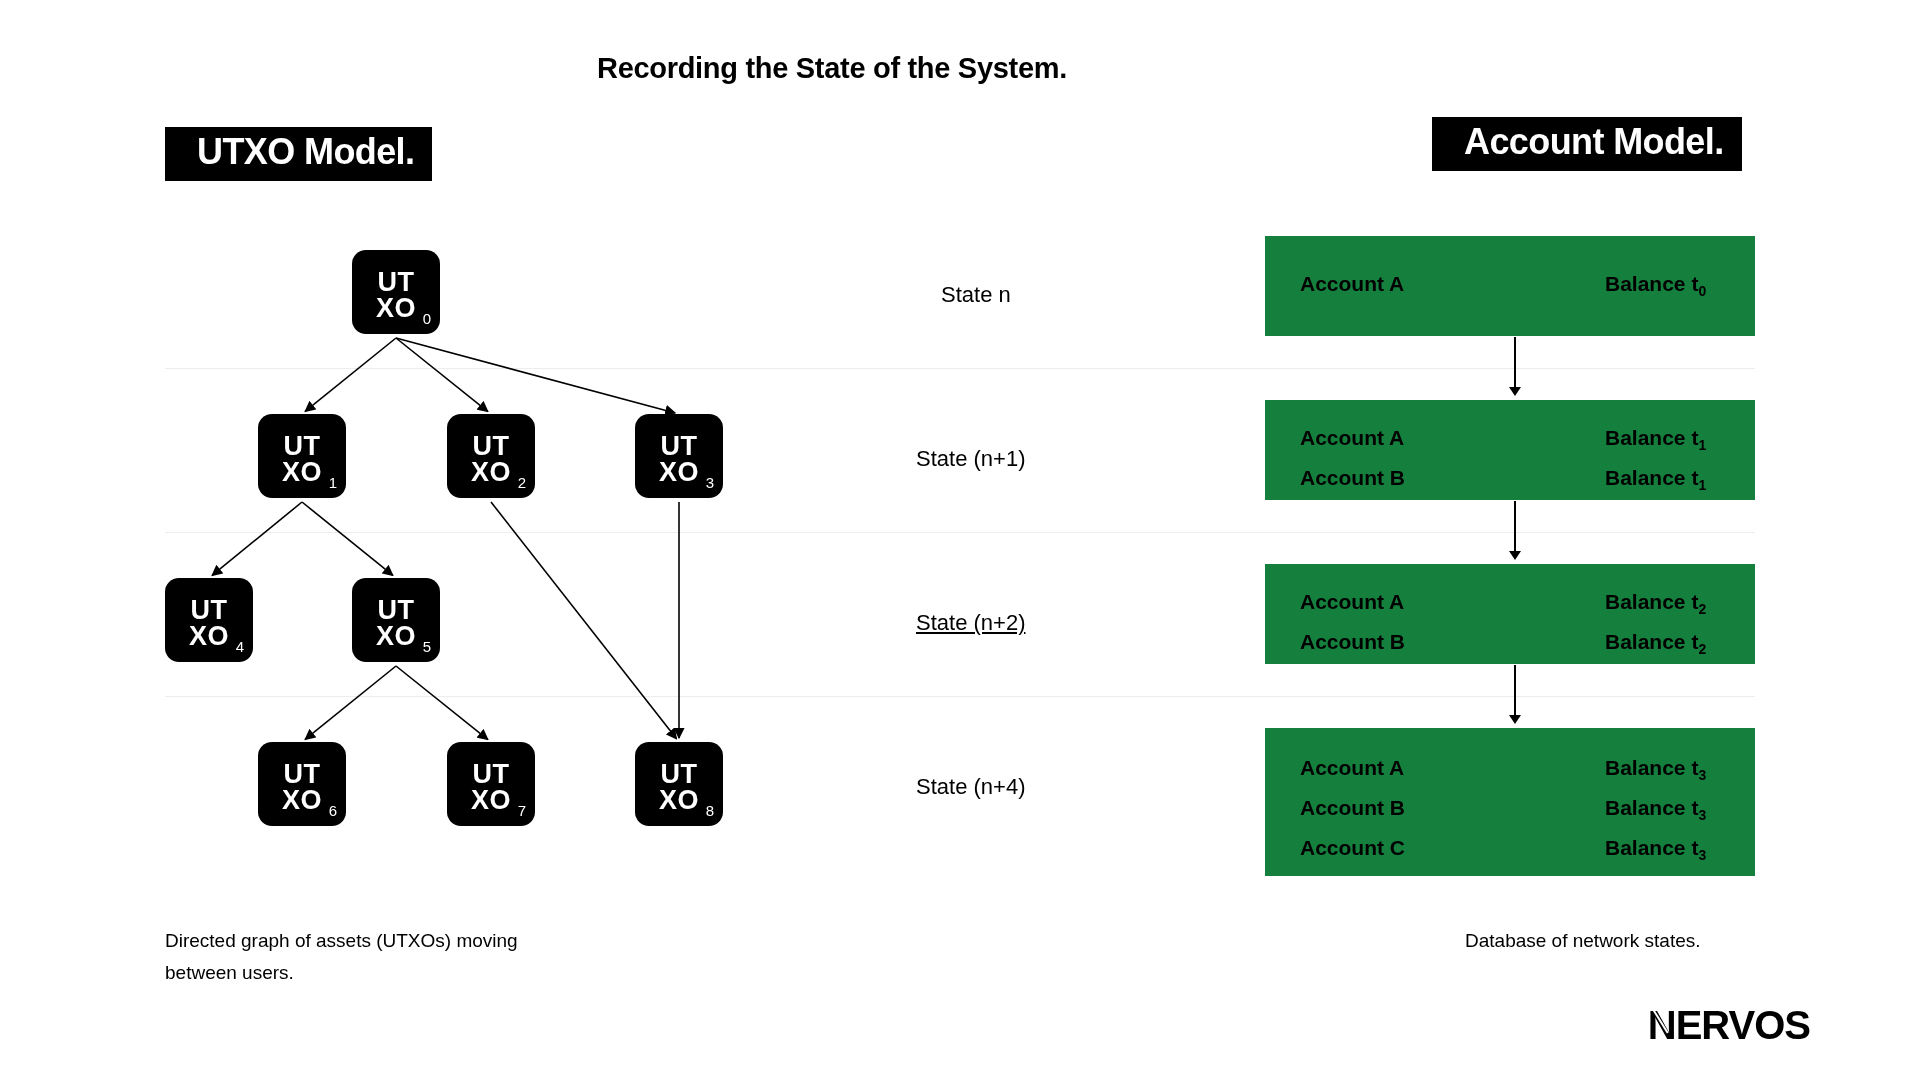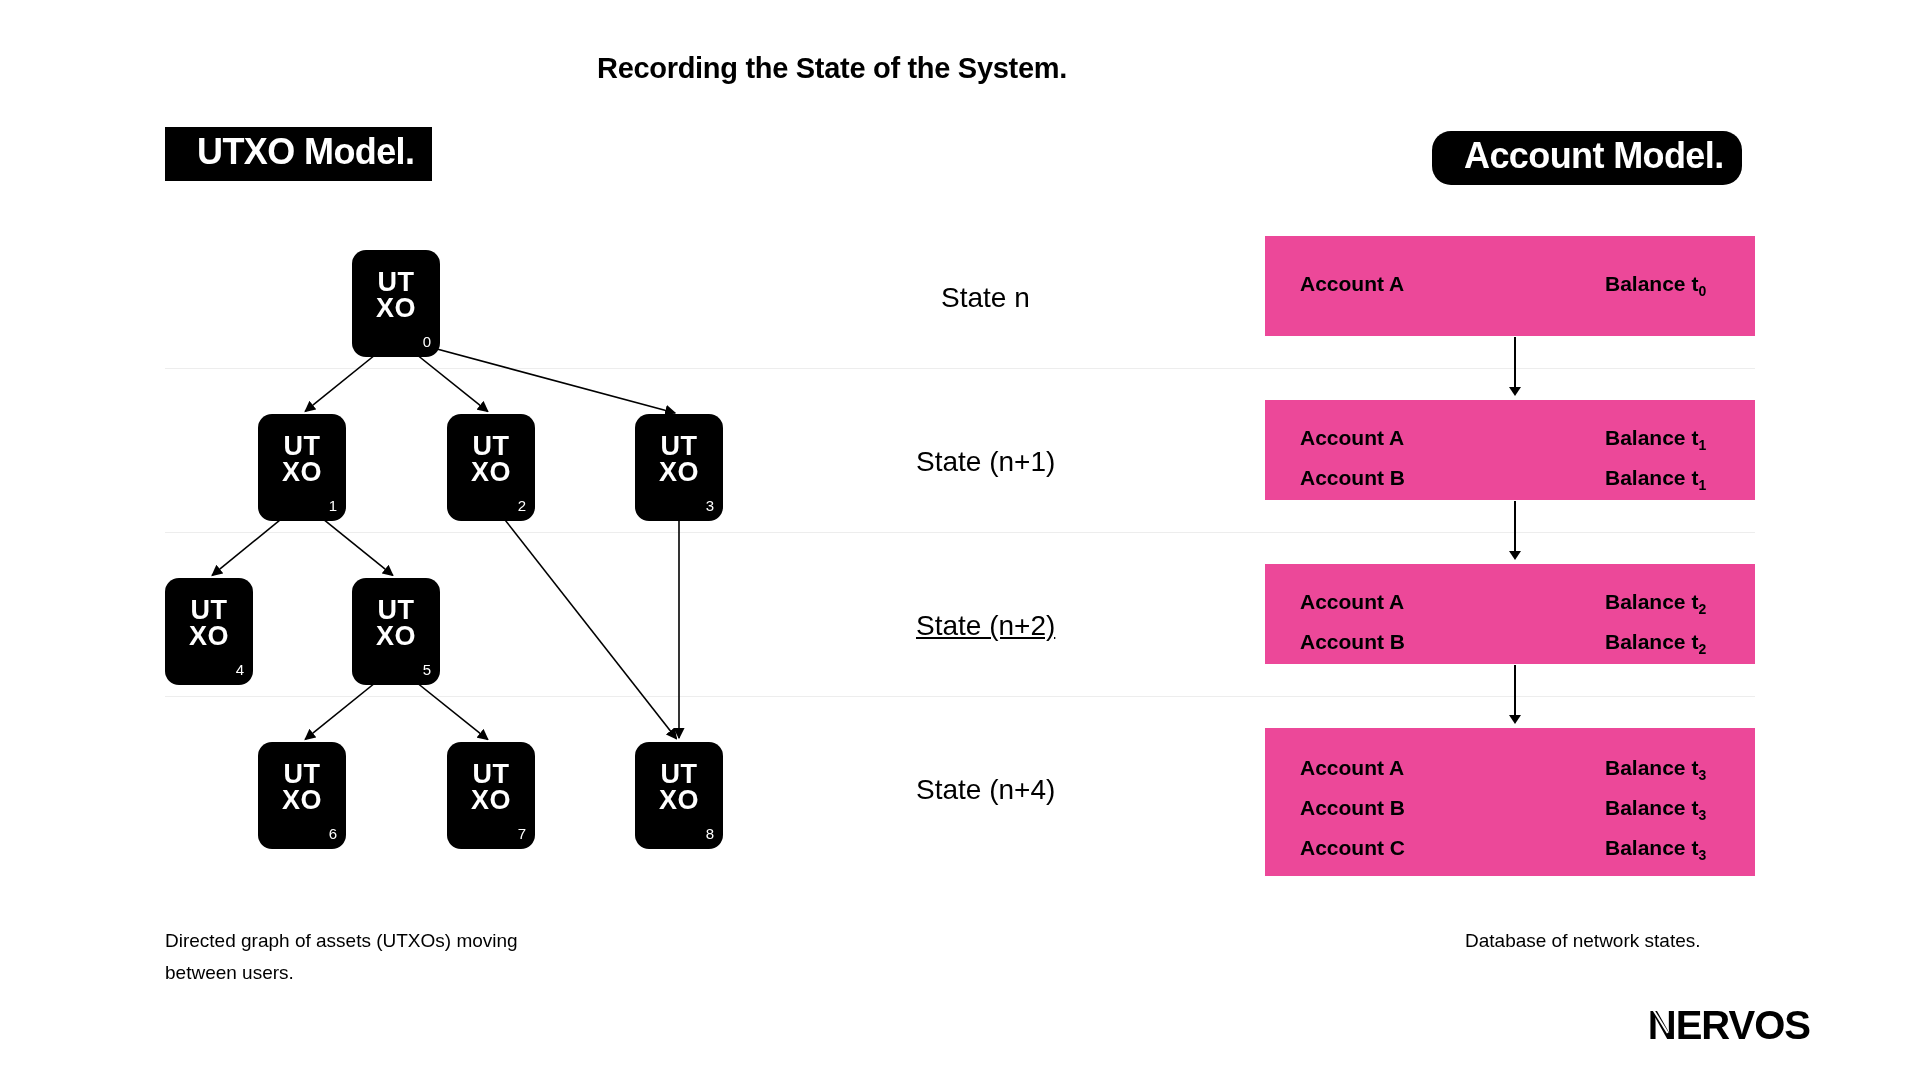--- a/index.html
+++ b/index.html
@@ -34,39 +34,39 @@
     background: #000000;
     color: #ffffff;
     font-size: 36px;
     font-weight: bold;
     letter-spacing: -0.6px;
     padding: 6px 18px 10px 32px;
     line-height: 1.05;
     white-space: nowrap;
   }
   #badge-utxo  { left: 165px; top: 127px; }
-  #badge-account { left: 1432px; top: 131px; border-radius: 19px; }
+  #badge-account { left: 1432px; top: 117px; }
 
   
   .row-sep {
     position: absolute;
     left: 165px;
     width: 1590px;
     height: 1px;
     background: #ededed;
   }
   #sep-1 { top: 368px; }
   #sep-2 { top: 532px; }
   #sep-3 { top: 696px; }
 
   
   .utxo-node {
     position: absolute;
     width: 88px;
-    height: 107px;
+    height: 84px;
     background: #000000;
     border-radius: 14px;
     color: #ffffff;
   }
   .utxo-node .ln {
     position: absolute;
     left: 0; right: 0;
     text-align: center;
     font-size: 27px;
     font-weight: bold;
@@ -90,35 +90,35 @@
     left: 0;
     top: 0;
     width: 960px;
     height: 1080px;
     pointer-events: none;
   }
 
   
   .state-label {
     position: absolute;
-    font-size: 28px;
+    font-size: 22px;
     text-align: left;
     white-space: nowrap;
   }
   #state-label-0 { left: 941px; top: 282px; }
   #state-label-1 { left: 916px; top: 446px; }
   #state-label-2 { left: 916px; top: 610px; text-decoration: underline; }
   #state-label-3 { left: 916px; top: 774px; }
 
   
   .state-block {
     position: absolute;
     left: 1265px;
     width: 490px;
-    background: #ec4899;
+    background: #15803d;
     box-sizing: border-box;
   }
   .acct-row {
     position: relative;
     height: 40px;
   }
   .acct-name {
     position: absolute;
     left: 35px;
     top: 0;

